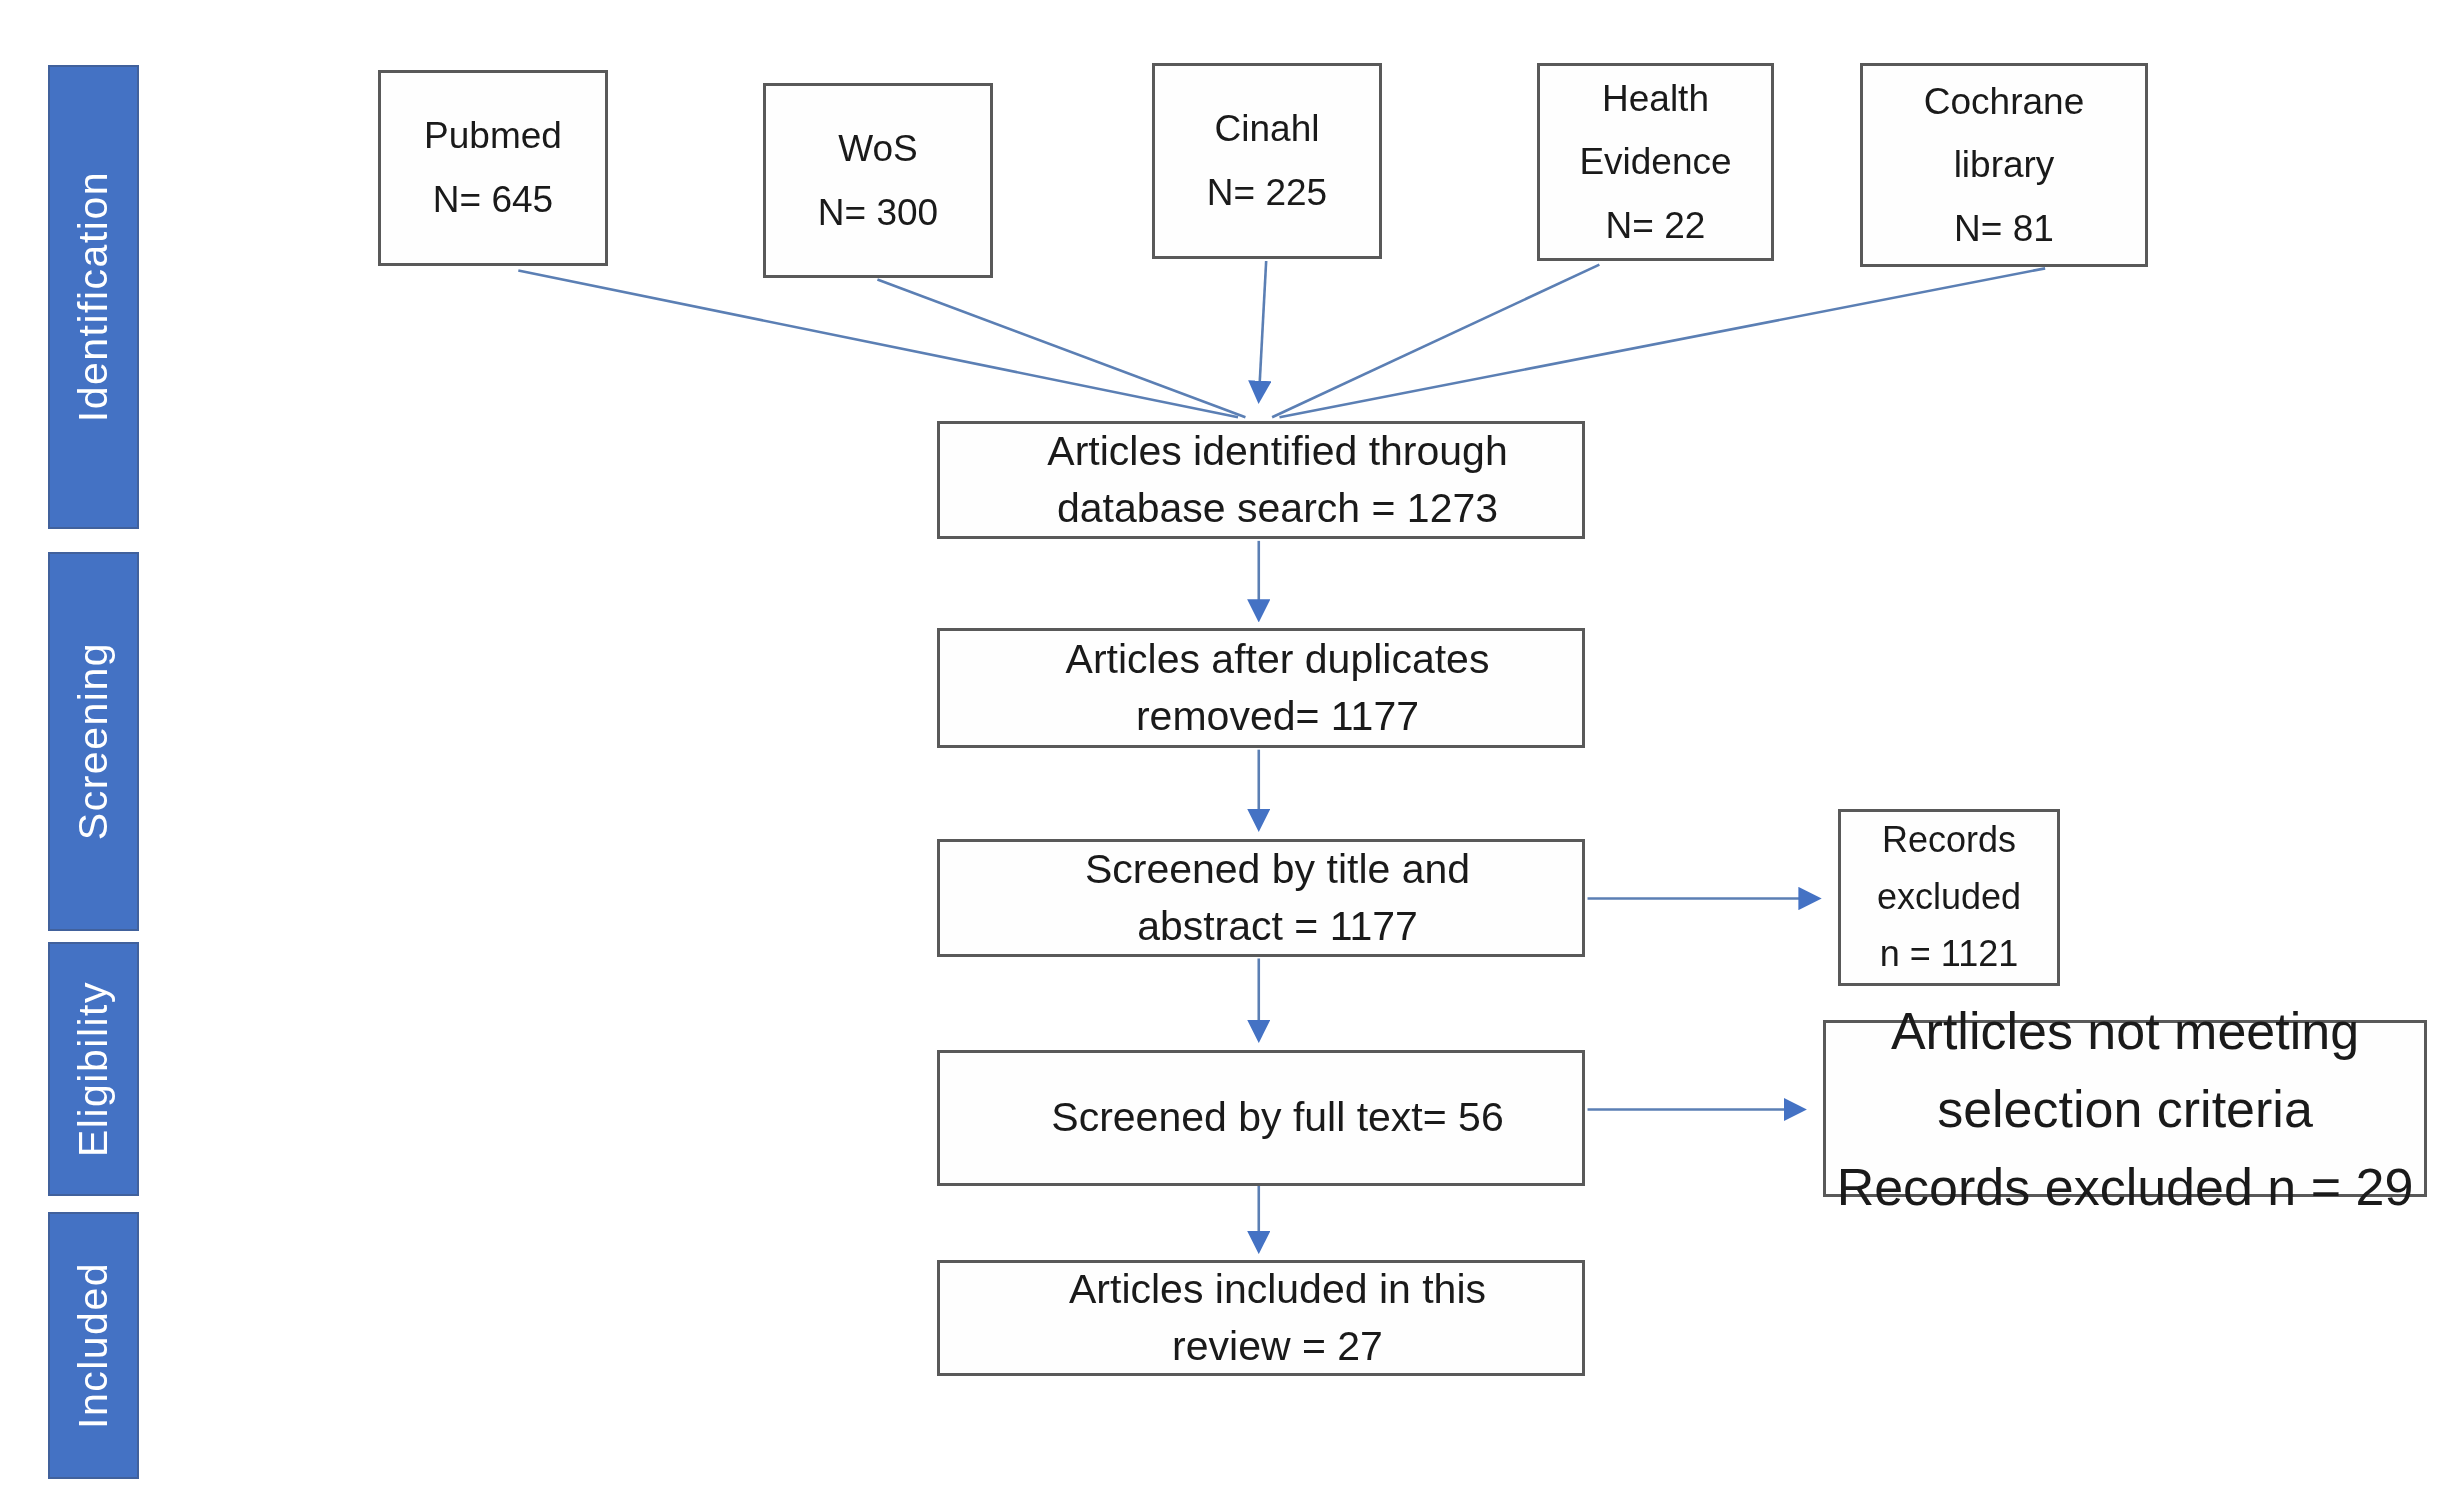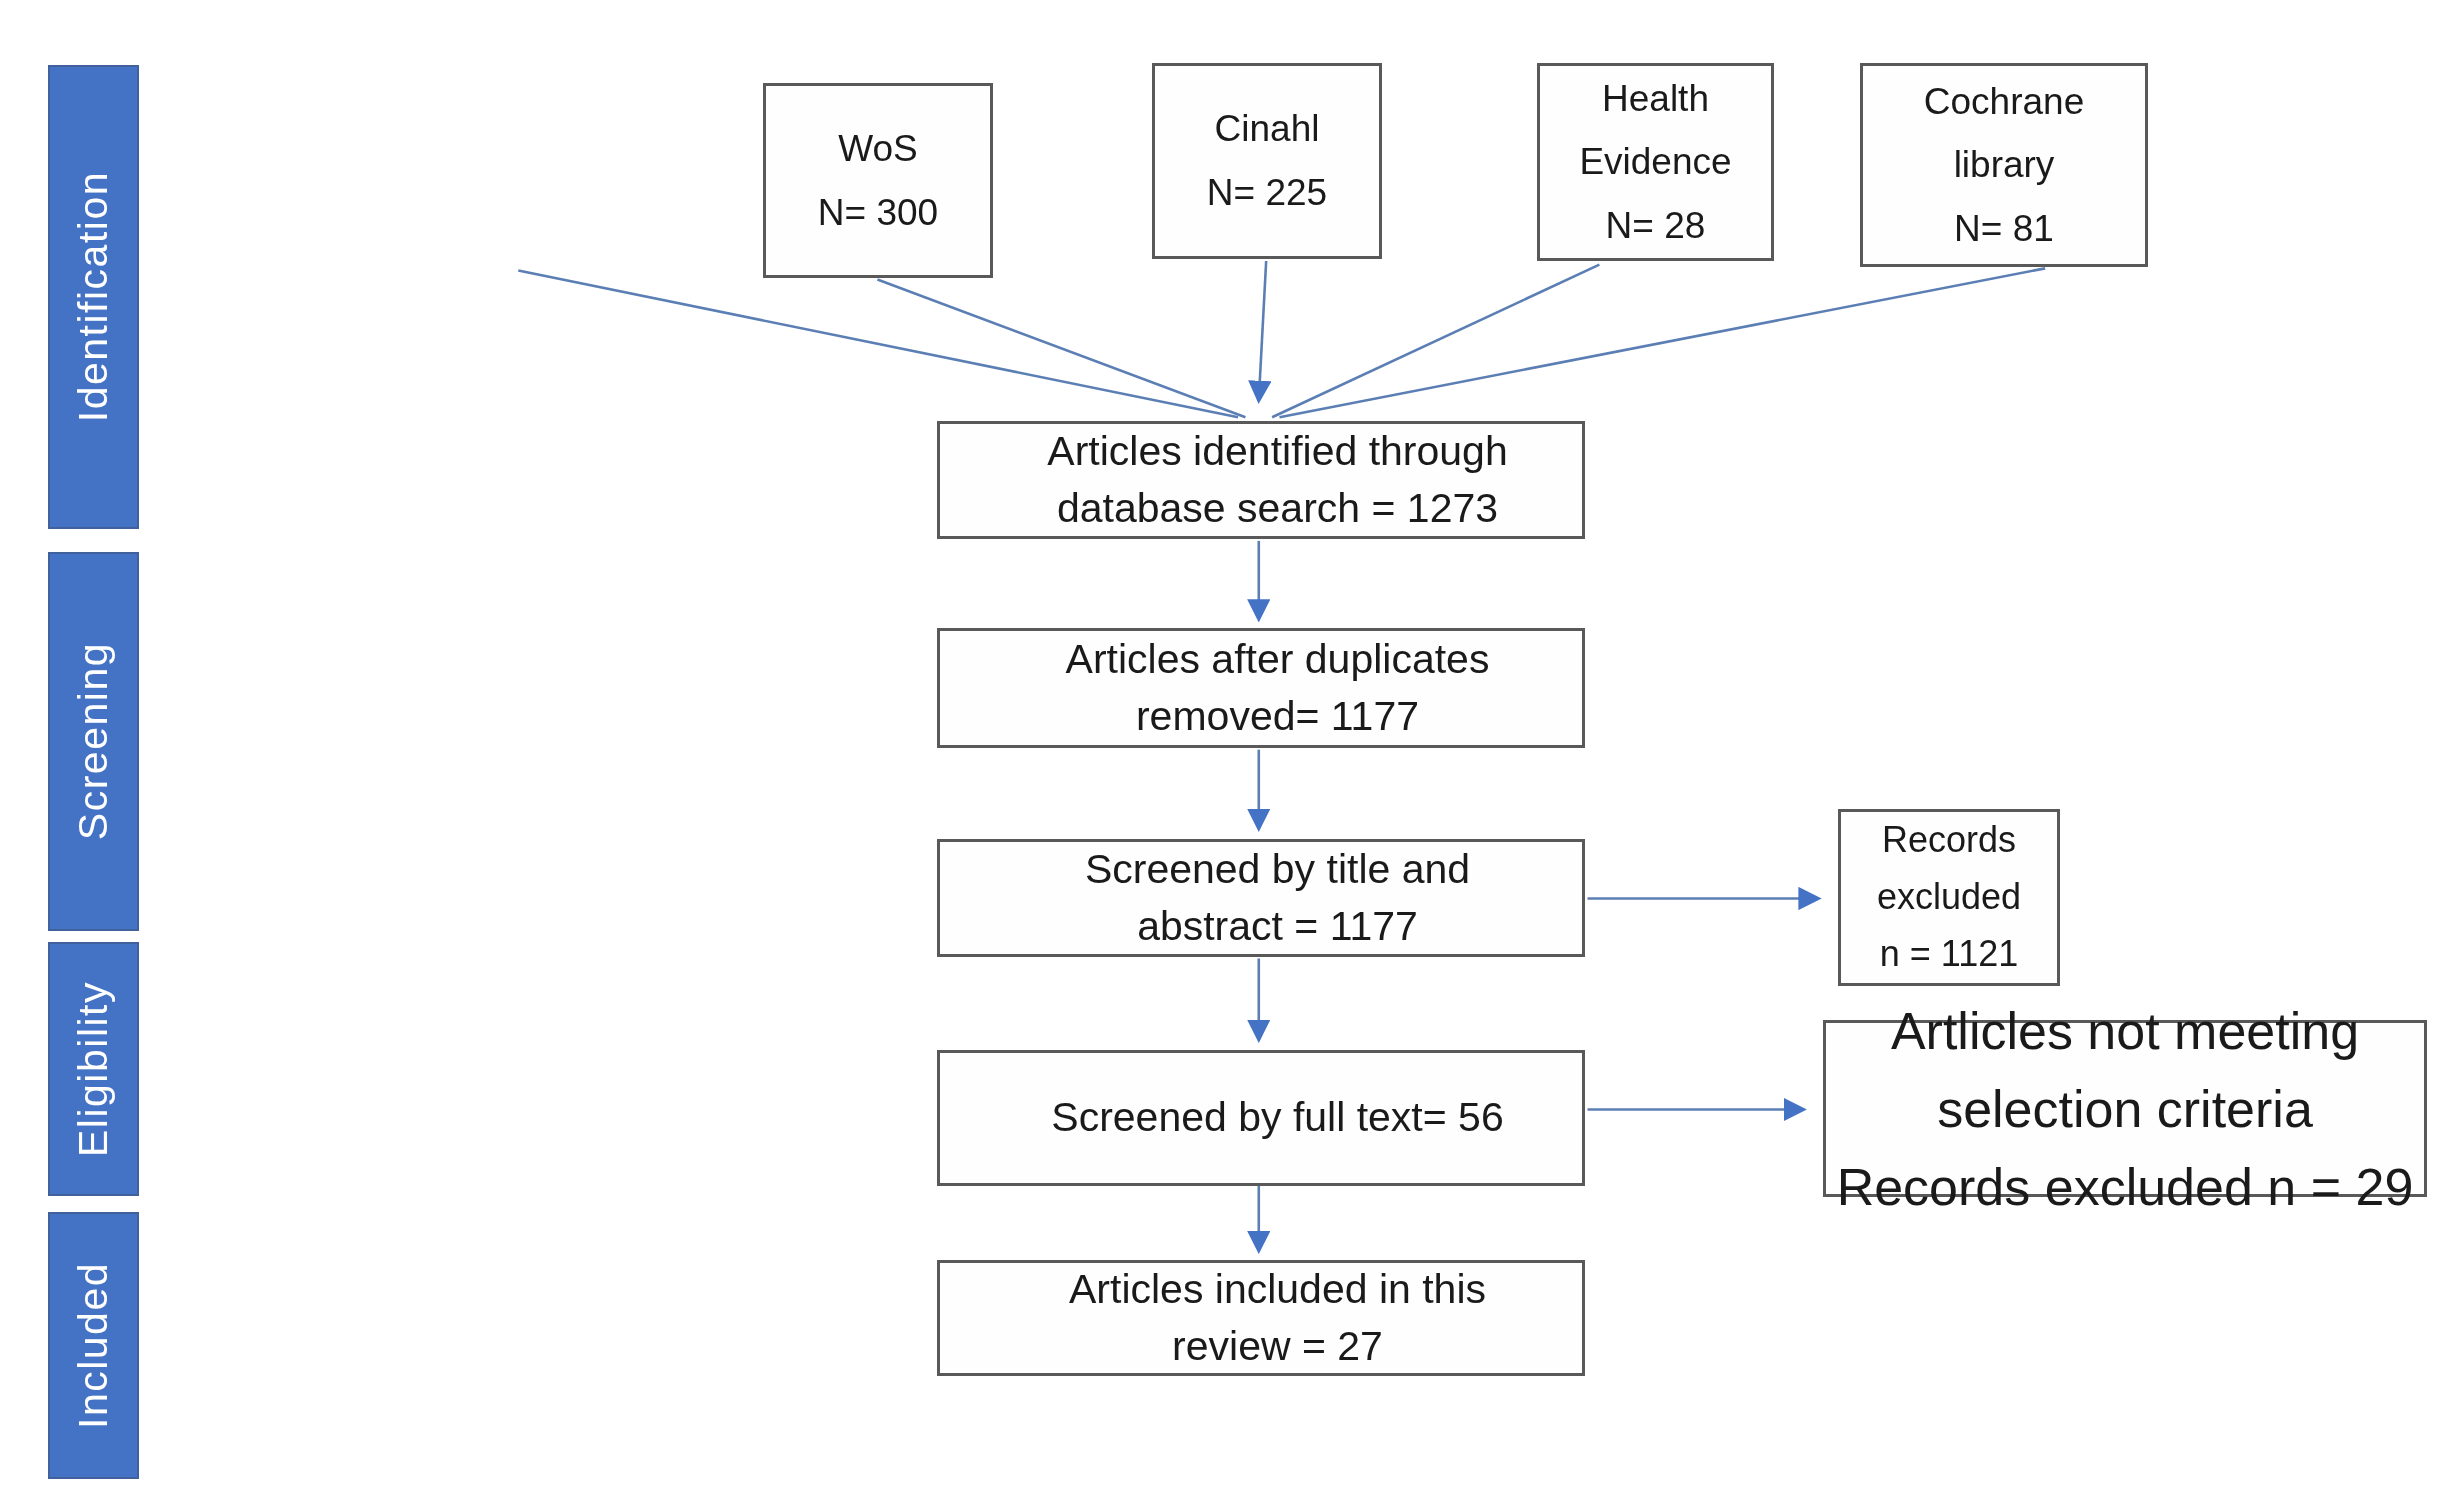--- a/index.html
+++ b/index.html
@@ -95,32 +95,36 @@
   <div class="stage" style="top:552px;height:379px">
     <span class="stage-label">Screening</span>
   </div>
   <div class="stage" style="top:942px;height:254px">
     <span class="stage-label">Eligibility</span>
   </div>
   <div class="stage" style="top:1212px;height:267px">
     <span class="stage-label">Included</span>
   </div>
 
+  <div class="box source" style="left:378px;top:70px;width:230px;height:196px">
+    <div class="txt">Pubmed</div>
+    <div class="txt">N= 645</div>
+  </div>
   <div class="box source" style="left:763px;top:83px;width:230px;height:195px">
     <div class="txt">WoS</div>
     <div class="txt">N= 300</div>
   </div>
   <div class="box source" style="left:1152px;top:63px;width:230px;height:196px">
     <div class="txt">Cinahl</div>
     <div class="txt">N= 225</div>
   </div>
   <div class="box source" style="left:1537px;top:63px;width:237px;height:198px">
     <div class="txt">Health
 Evidence</div>
-    <div class="txt">N= 28</div>
+    <div class="txt">N= 22</div>
   </div>
   <div class="box source" style="left:1860px;top:63px;width:288px;height:204px">
     <div class="txt">Cochrane
 library</div>
     <div class="txt">N= 81</div>
   </div>
 
   <div class="box flow" style="left:937px;top:421px;width:648px;height:118px">
     <div class="txt">Articles identified through
 database search = 1273</div>

